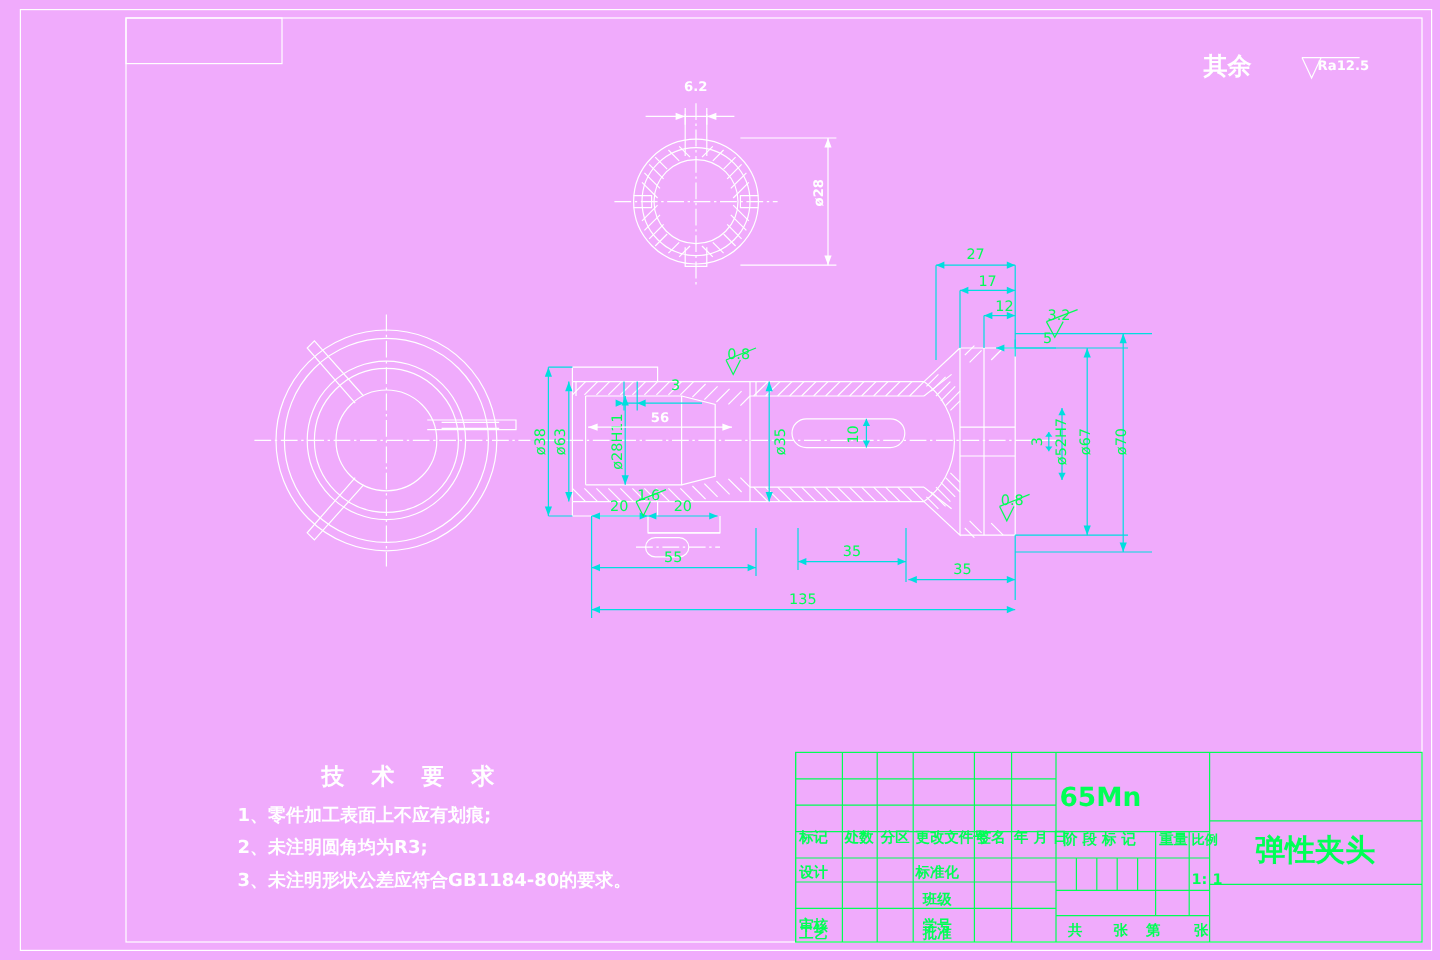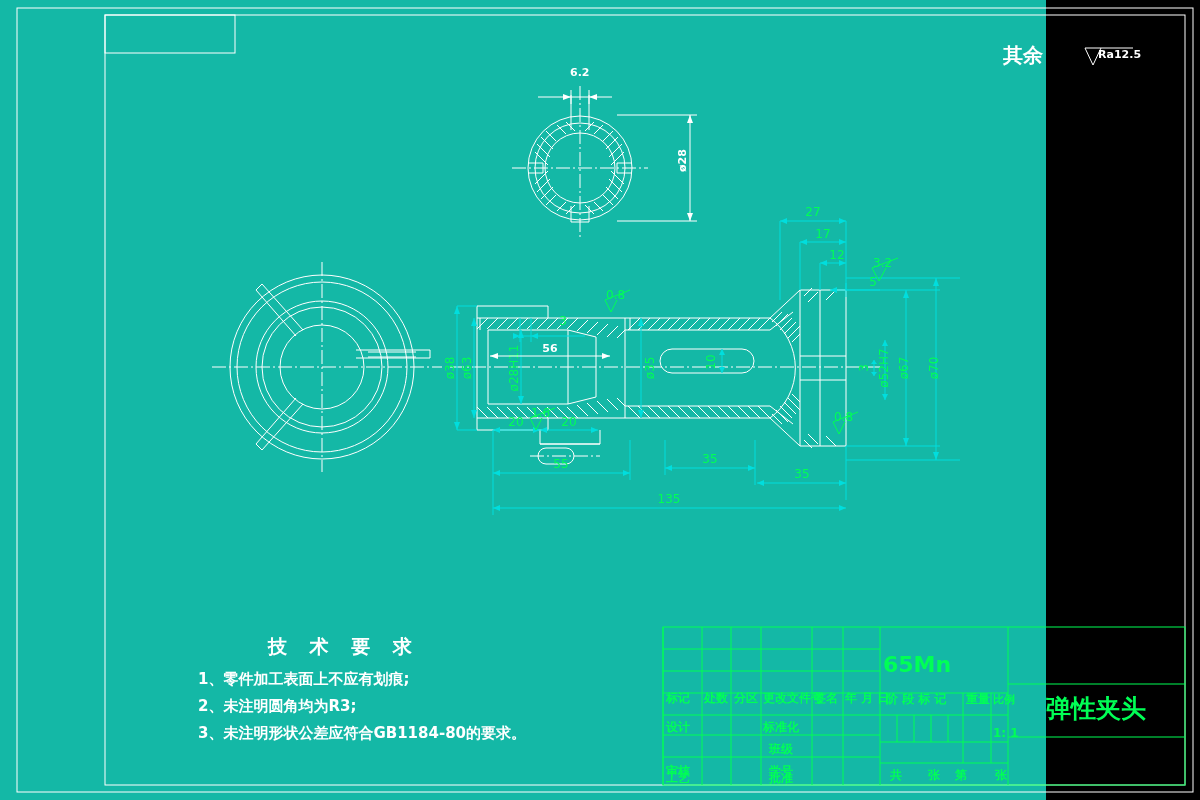--- a/index.html
+++ b/index.html
@@ -1,17 +1,17 @@
 <!DOCTYPE html>
 <html><head>
 <meta charset="utf-8">
 <style>
   html,body{margin:0;padding:0;background:#000;}
   body{width:1200px;height:800px;overflow:hidden;font-family:"Liberation Sans",sans-serif;}
-  #stage{position:relative;width:1046px;height:800px;background:#14b8a6;}
+  #stage{position:relative;width:1200px;height:800px;background:#f0abfc;}
   svg{position:absolute;top:0;left:0;}
   .w{fill:none;stroke:#ffffff;stroke-width:1;}
   .wf{fill:#fff;}
   .g{fill:none;stroke:#00ff55;stroke-width:1;}
   .c{fill:none;stroke:#00dede;stroke-width:1;}
   .dash{stroke-dasharray:14 3 2 3;}
   .cn{fill:#00ff55;font-family:"DejaVu Sans",sans-serif;font-weight:bold;}
   .cnw{fill:#ffffff;font-family:"DejaVu Sans",sans-serif;font-weight:bold;}
   .dim{fill:#00ff55;font-family:"DejaVu Sans",sans-serif;font-size:12px;}
   .dimw{fill:#ffffff;font-family:"DejaVu Sans",sans-serif;font-size:11px;font-weight:bold;}

